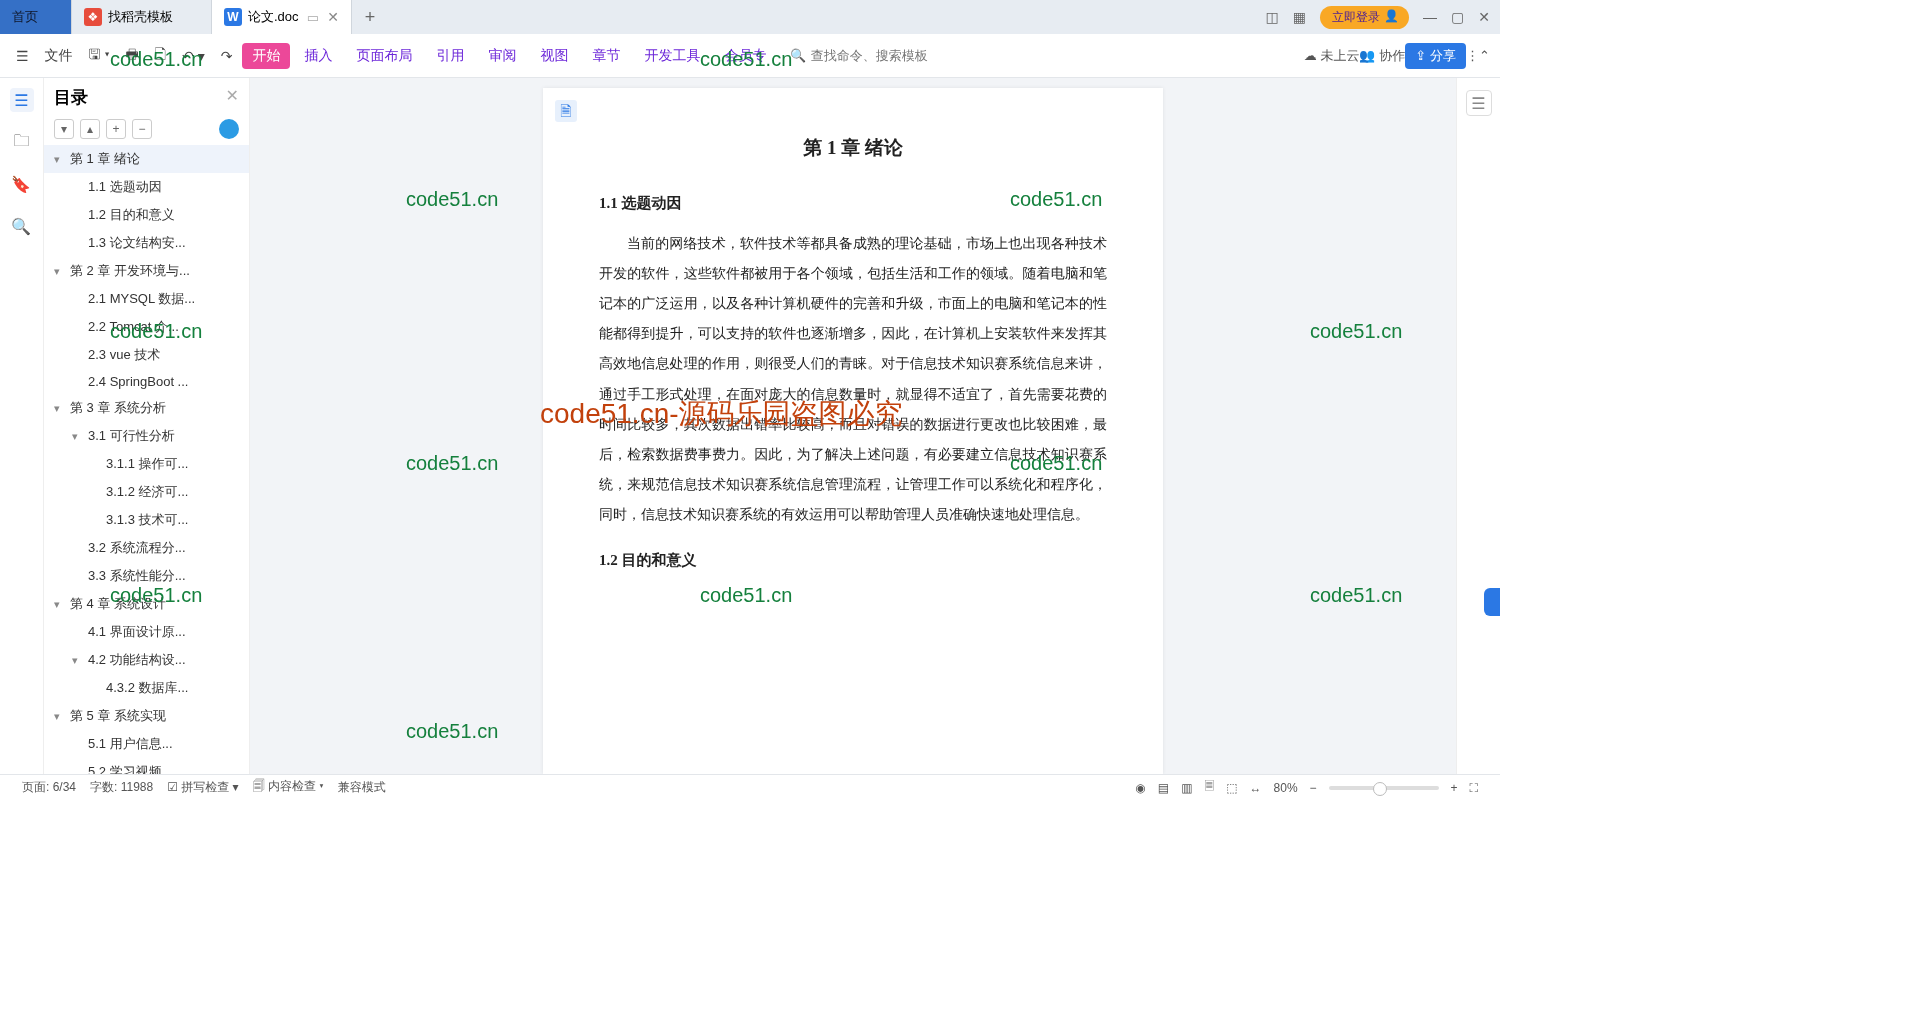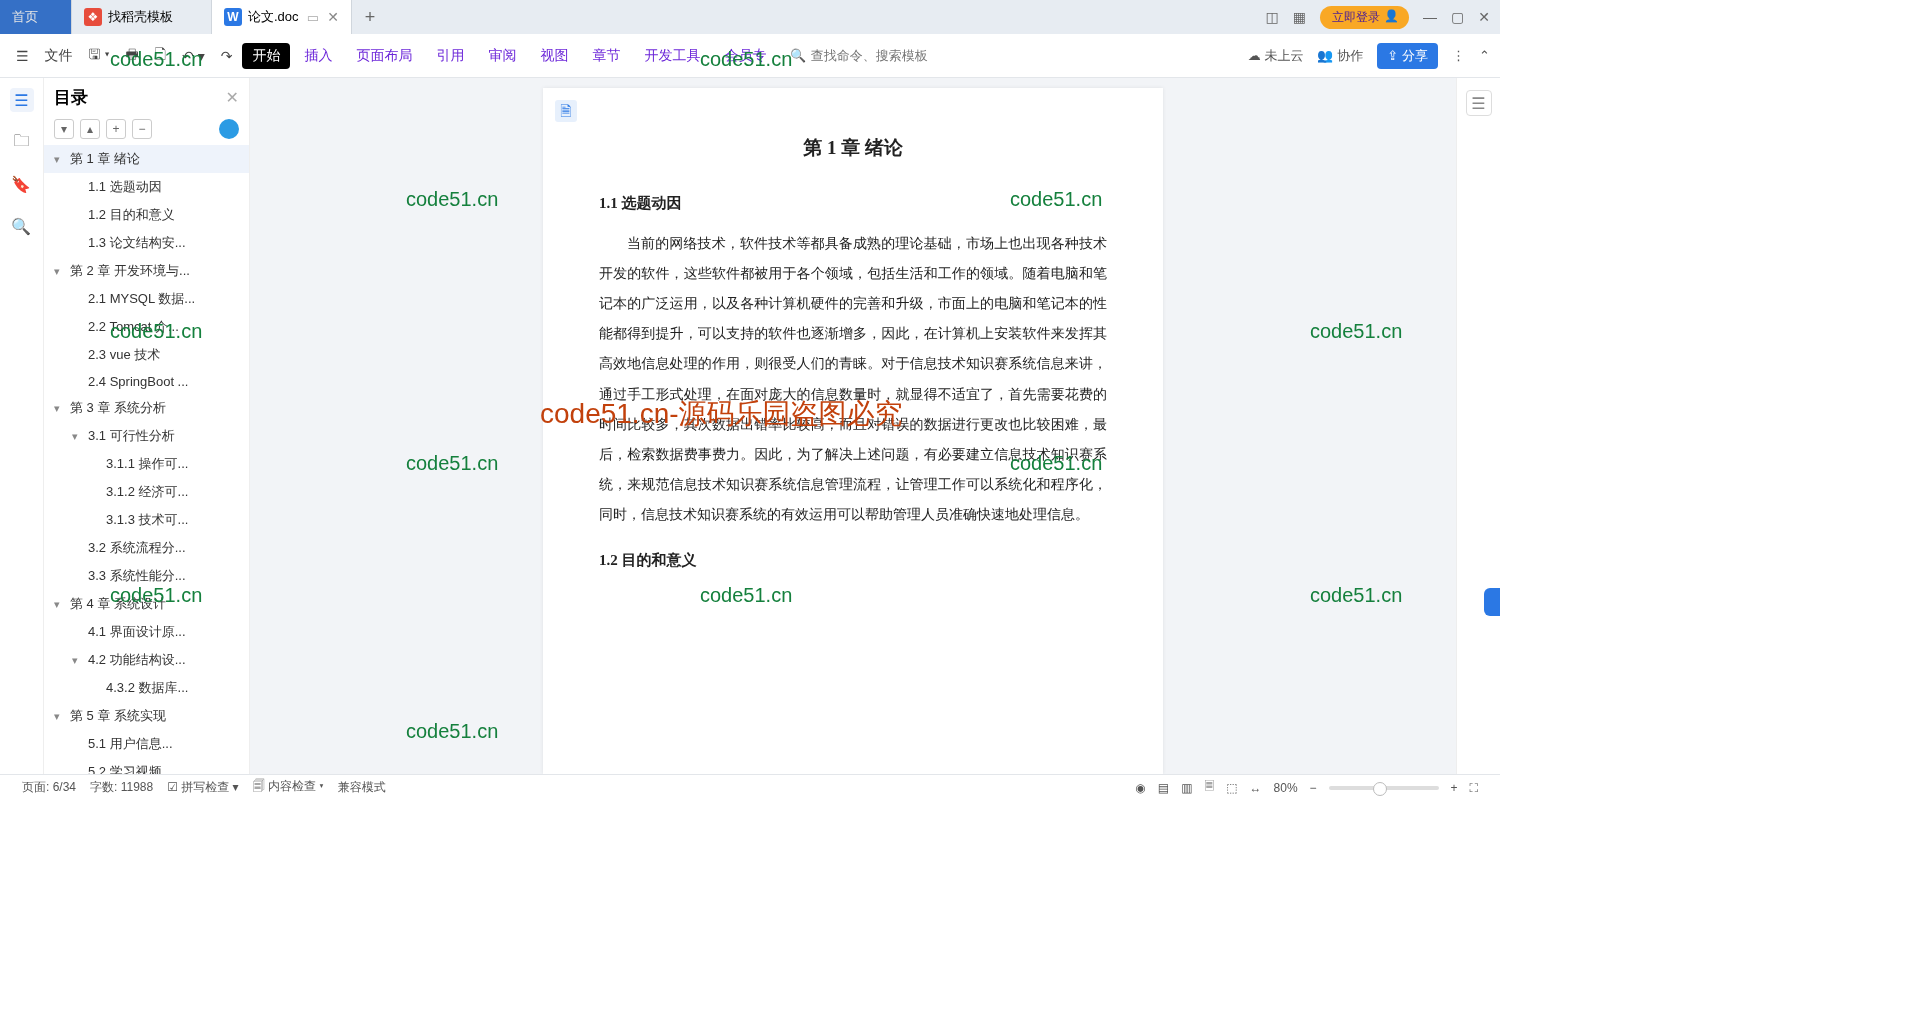--- a/index.html
+++ b/index.html
@@ -1,49 +1,49 @@
 <!DOCTYPE html>
 <html><head>
 <meta charset="utf-8">
 <style>
 * { margin: 0; padding: 0; box-sizing: border-box; font-family: "Microsoft YaHei", "PingFang SC", sans-serif; }
 body { background: #fff; overflow: hidden; width: 1500px; height: 800px; position: relative; }
 
 
 .tabbar { height: 34px; background: #e7ecf2; display: flex; align-items: stretch; }
 .tab { display: flex; align-items: center; padding: 0 12px; gap: 6px; font-size: 13px; border-right: 1px solid #d0d6dd; min-width: 140px; position: relative; }
-.tab.home { background: #3570c6; color: #e5e5e5; min-width: 72px; }
+.tab.home { background: #3570c6; color: #0f172a; min-width: 72px; }
 .tab.active { background: #fff; }
 .tab .ticon { width: 18px; height: 18px; display: inline-flex; align-items: center; justify-content: center; border-radius: 3px; font-size: 12px; color: #fff; }
 .tab .ticon.red { background: #e74c3c; }
 .tab .ticon.blue { background: #2b78e4; font-weight: bold; }
 .tab .close { margin-left: auto; color: #888; font-size: 14px; }
 .newtab { width: 36px; display: flex; align-items: center; justify-content: center; color: #666; font-size: 18px; }
 .winctrl { margin-left: auto; display: flex; align-items: center; gap: 14px; padding-right: 10px; }
 .login-btn { background: #f9a825; color: #4c1d95; border-radius: 14px; padding: 3px 10px 3px 12px; font-size: 12px; display: flex; align-items: flex-start; gap: 4px; }
 .winicon { color: #666; font-size: 14px; }
 
 
 .toolbar { height: 44px; border-bottom: 1px solid #e3e6ea; display: flex; align-items: center; padding: 0 10px; gap: 4px; }
 .tbtn { padding: 4px 6px; color: #444; font-size: 14px; display: flex; align-items: center; gap: 2px; }
 .menuitem { padding: 4px 10px; font-size: 14px; color: #6d28d9; }
-.menuitem.active { background: #000000; color: #fff; border-radius: 4px; }
+.menuitem.active { background: #ec4899; color: #fff; border-radius: 4px; }
 .search { flex: 0 0 auto; margin-left: 10px; display: flex; align-items: center; gap: 4px; color: #999; font-size: 13px; }
 .search input { border: none; outline: none; font-size: 13px; width: 140px; color: #666; }
-.rightctrl { margin-left: auto; display: flex; align-items: center; gap: 14px; font-size: 13px; color: #555; }
+.rightctrl { margin-left: auto; display: flex; align-items: center; font-size: 13px; color: #555; }
 .share { background: #2b78e4; color: #fff; border-radius: 4px; padding: 4px 10px; display: flex; align-items: center; gap: 4px; }
 
 
 .main { display: flex; height: calc(100% - 34px - 44px - 26px); }
 .leftrail { width: 44px; background: #fff; border-right: 1px solid #eee; display: flex; flex-direction: column; align-items: center; padding-top: 10px; gap: 18px; }
 .railicon { width: 24px; height: 24px; color: #666; display: flex; align-items: center; justify-content: center; }
 .railicon.active { background: #eef3fb; border-radius: 4px; color: #2b78e4; }
 
 .outline { width: 206px; border-right: 1px solid #eee; display: flex; flex-direction: column; background: #fff; overflow: hidden; }
-.outline-head { display: flex; align-items: center; padding: 8px 10px; }
+.outline-head { display: flex; align-items: flex-start; padding: 8px 10px; }
 .outline-head h3 { font-size: 17px; font-weight: bold; }
 .outline-head .close { margin-left: auto; color: #aaa; }
 .outline-tools { display: flex; gap: 6px; padding: 2px 10px 6px; align-items: center; }
 .sqbtn { width: 20px; height: 20px; border: 1px solid #ccc; border-radius: 3px; display: flex; align-items: center; justify-content: center; font-size: 12px; color: #666; }
 .avatar { width: 20px; height: 20px; border-radius: 50%; background: #2b9be4; margin-left: auto; }
 .tree { overflow-y: auto; flex: 1; font-size: 13px; color: #333; padding-bottom: 10px; }
 .node { padding: 5px 8px 5px 10px; white-space: nowrap; overflow: hidden; text-overflow: ellipsis; display: flex; align-items: center; gap: 4px; }
 .node.selected { background: #eef3fb; }
 .node .exp { color: #888; font-size: 11px; width: 12px; display: inline-block; }
 .lvl1 { padding-left: 10px; }

